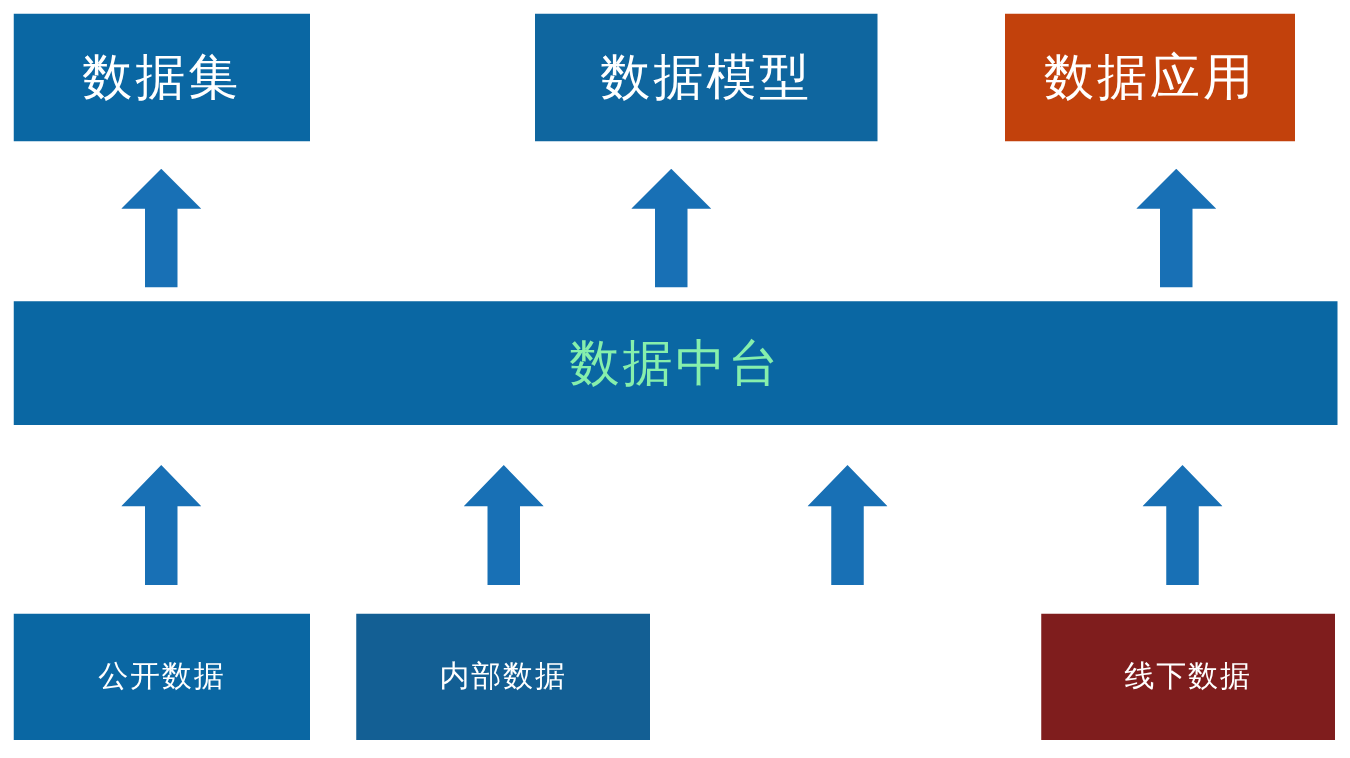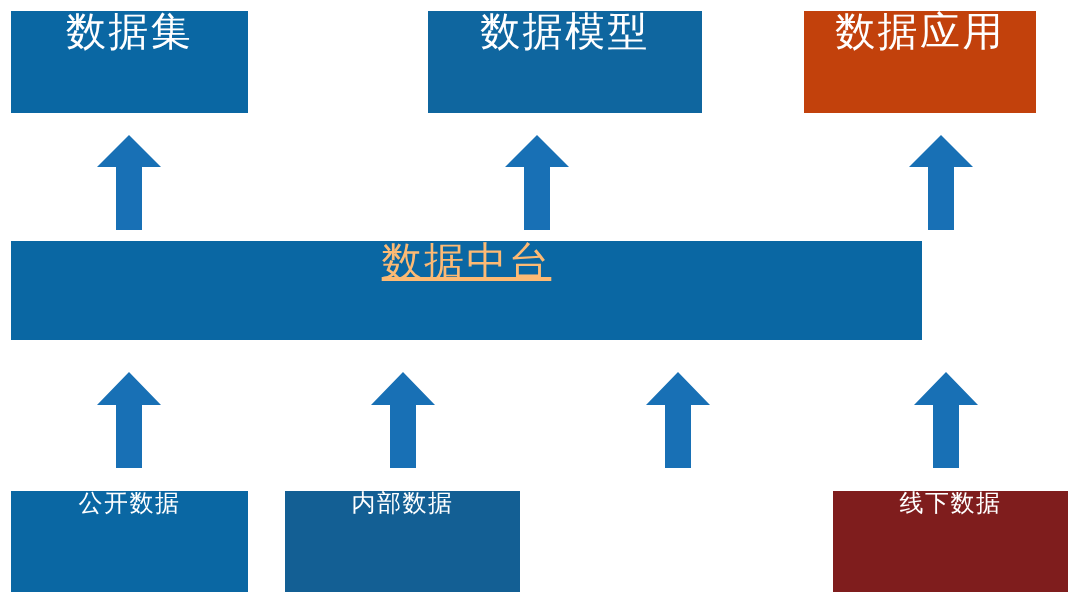--- a/index.html
+++ b/index.html
@@ -17,21 +17,21 @@
     height: 606px;
     background: #ffffff;
     overflow: hidden;
   }
 
   
   .node-box {
     position: absolute;
     box-sizing: border-box;
     display: flex;
-    align-items: flex-start;
+    align-items: center;
     justify-content: center;
     color: #ffffff;
     letter-spacing: 0.06em;
     white-space: nowrap;
     line-height: 1;
     user-select: none;
   }
 
   
   .tier-top {
@@ -83,21 +83,21 @@
       <polygon class="arrow-shape" points="32,0 64,32 45,32 45,95 19,95 19,32 0,32" fill="#1870b5"></polygon>
     </svg>
   </div>
 
   <div class="arrow-up" style="left: 909px; top: 135px; width: 64px; height: 95px;">
     <svg viewBox="0 0 64 95" preserveAspectRatio="none">
       <polygon class="arrow-shape" points="32,0 64,32 45,32 45,95 19,95 19,32 0,32" fill="#1870b5"></polygon>
     </svg>
   </div>
 
-  <div class="node-box tier-platform" style="left: 11px; top: 241px; width: 911px; height: 99px; background: rgb(10, 103, 163); color: #fdba74; text-decoration: underline;">
+  <div class="node-box tier-platform" style="left: 11px; top: 241px; width: 1059px; height: 99px; background: rgb(10, 103, 163); color: #86efac;">
     <span>数据中台</span>
   </div>
 
   <div class="arrow-up" style="left: 97px; top: 372px; width: 64px; height: 96px;">
     <svg viewBox="0 0 64 96" preserveAspectRatio="none">
       <polygon class="arrow-shape" points="32,0 64,33 45,33 45,96 19,96 19,33 0,33" fill="#1870b5"></polygon>
     </svg>
   </div>
 
   <div class="arrow-up" style="left: 371px; top: 372px; width: 64px; height: 96px;">

